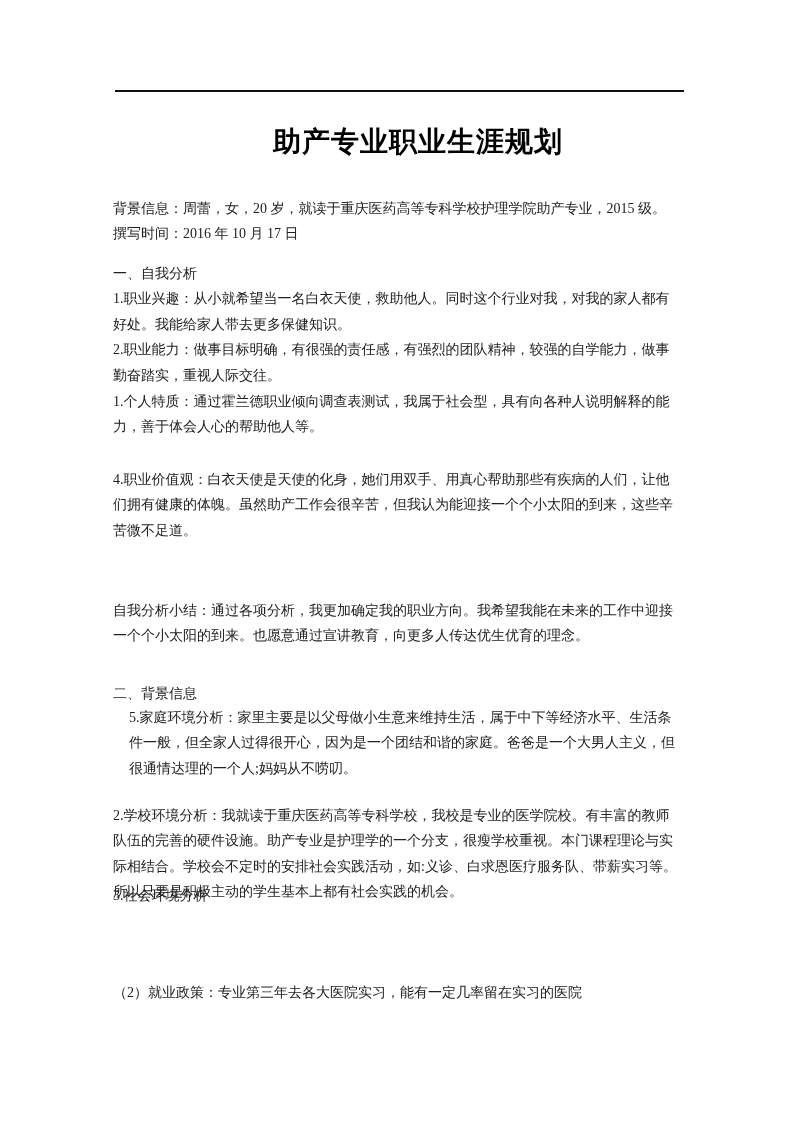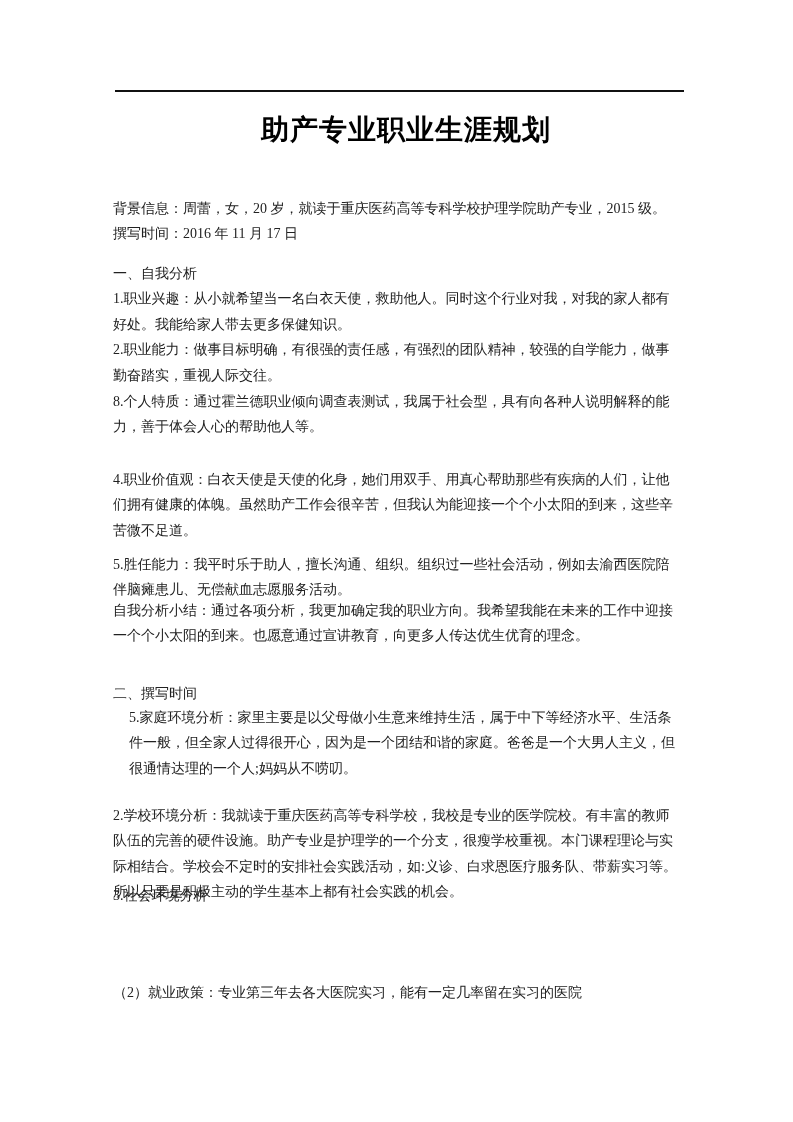--- a/index.html
+++ b/index.html
@@ -52,45 +52,43 @@
     width: 584px;
   }
 </style>
 </head>
 <body>
 
 <div class="page">
 
   <div class="rule"></div>
 
-  <h1 class="doc-title" style="margin:4px">助产专业职业生涯规划</h1>
+  <h1 class="doc-title" style="margin:16px">助产专业职业生涯规划</h1>
 
   <div class="para" style="top:196px">背景信息：周蕾，女，20 岁，就读于重庆医药高等专科学校护理学院助产专业，2015 级。
-撰写时间：2016 年 11 月 17 日</div>
+撰写时间：2016 年 10 月 17 日</div>
 
   <div class="para" style="top:261px">一、自我分析
 1.职业兴趣：从小就希望当一名白衣天使，救助他人。同时这个行业对我，对我的家人都有
 好处。我能给家人带去更多保健知识。
 2.职业能力：做事目标明确，有很强的责任感，有强烈的团队精神，较强的自学能力，做事
 勤奋踏实，重视人际交往。</div>
 
-  <div class="para" style="top:389px">8.个人特质：通过霍兰德职业倾向调查表测试，我属于社会型，具有向各种人说明解释的能
+  <div class="para" style="top:389px">1.个人特质：通过霍兰德职业倾向调查表测试，我属于社会型，具有向各种人说明解释的能
 力，善于体会人心的帮助他人等。</div>
 
   <div class="para" style="top:467px">4.职业价值观：白衣天使是天使的化身，她们用双手、用真心帮助那些有疾病的人们，让他
 们拥有健康的体魄。虽然助产工作会很辛苦，但我认为能迎接一个个小太阳的到来，这些辛
 苦微不足道。</div>
 
-  <div class="para" style="top:552px">5.胜任能力：我平时乐于助人，擅长沟通、组织。组织过一些社会活动，例如去渝西医院陪
-伴脑瘫患儿、无偿献血志愿服务活动。</div>
 
   <div class="para" style="top:598px">自我分析小结：通过各项分析，我更加确定我的职业方向。我希望我能在未来的工作中迎接
 一个个小太阳的到来。也愿意通过宣讲教育，向更多人传达优生优育的理念。</div>
 
-  <div class="para" style="top:681px">二、撰写时间</div>
+  <div class="para" style="top:681px">二、背景信息</div>
 
   <div class="para indent" style="top:705px">5.家庭环境分析：家里主要是以父母做小生意来维持生活，属于中下等经济水平、生活条
 件一般，但全家人过得很开心，因为是一个团结和谐的家庭。爸爸是一个大男人主义，但
 很通情达理的一个人;妈妈从不唠叨。</div>
 
   <div class="para" style="top:803px">2.学校环境分析：我就读于重庆医药高等专科学校，我校是专业的医学院校。有丰富的教师
 队伍的完善的硬件设施。助产专业是护理学的一个分支，很瘦学校重视。本门课程理论与实
 际相结合。学校会不定时的安排社会实践活动，如:义诊、白求恩医疗服务队、带薪实习等。
 所以只要是积极主动的学生基本上都有社会实践的机会。</div>
 

